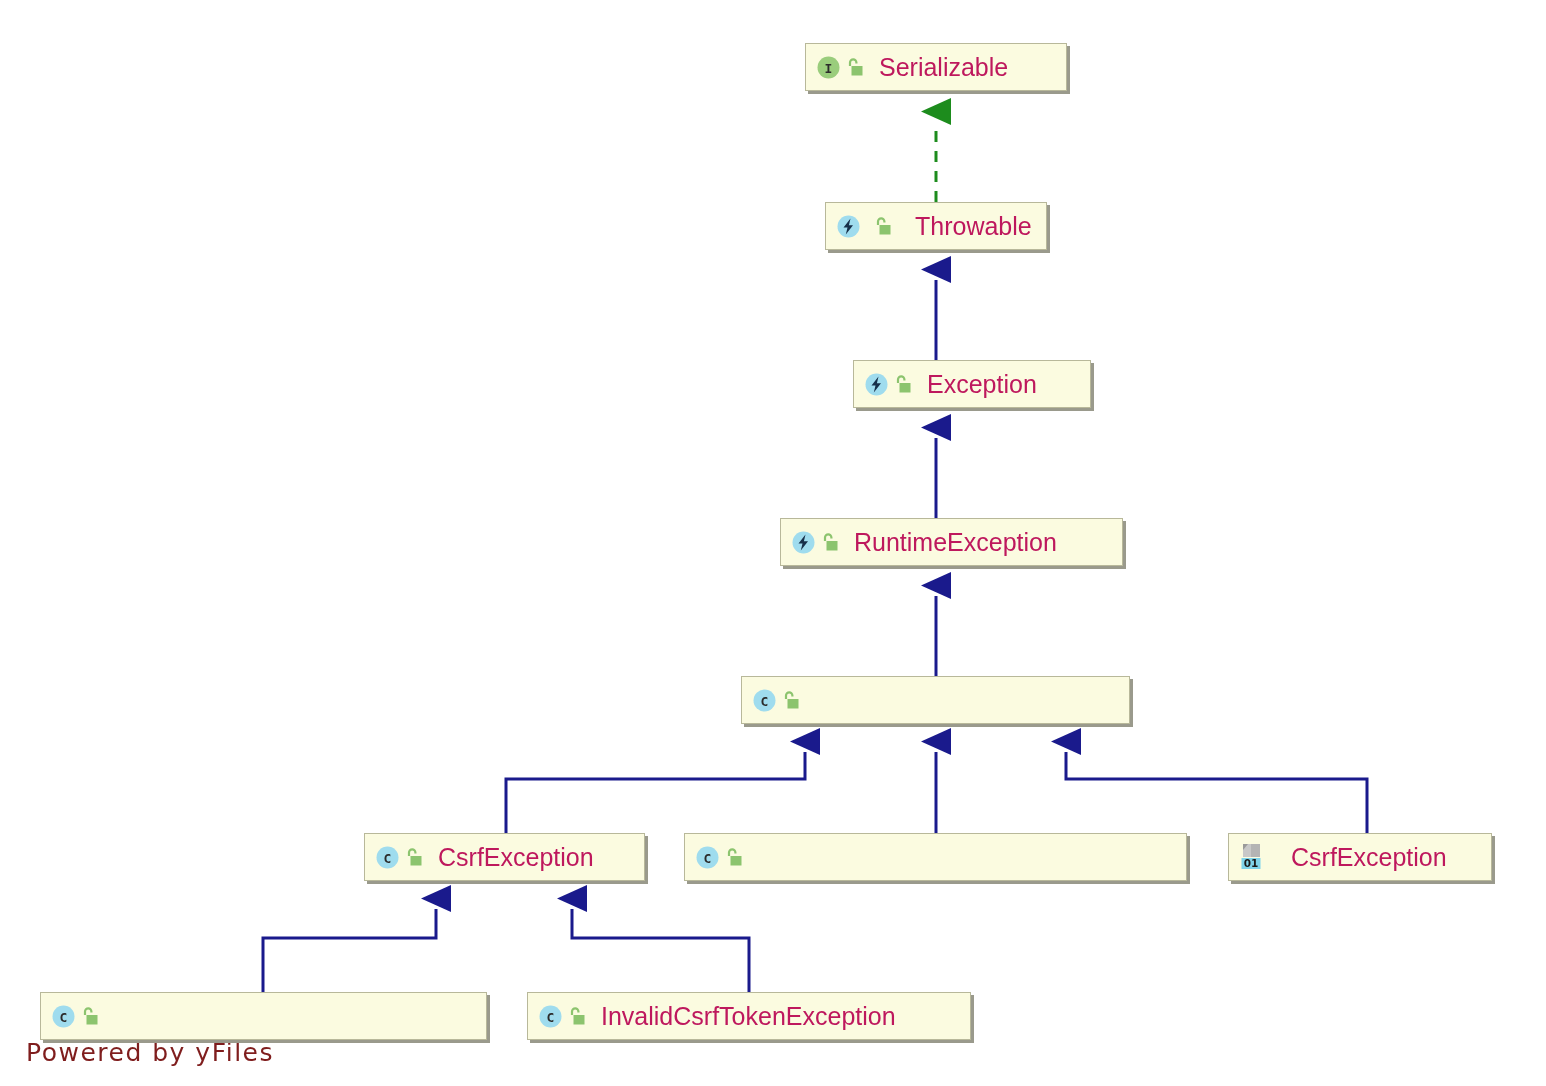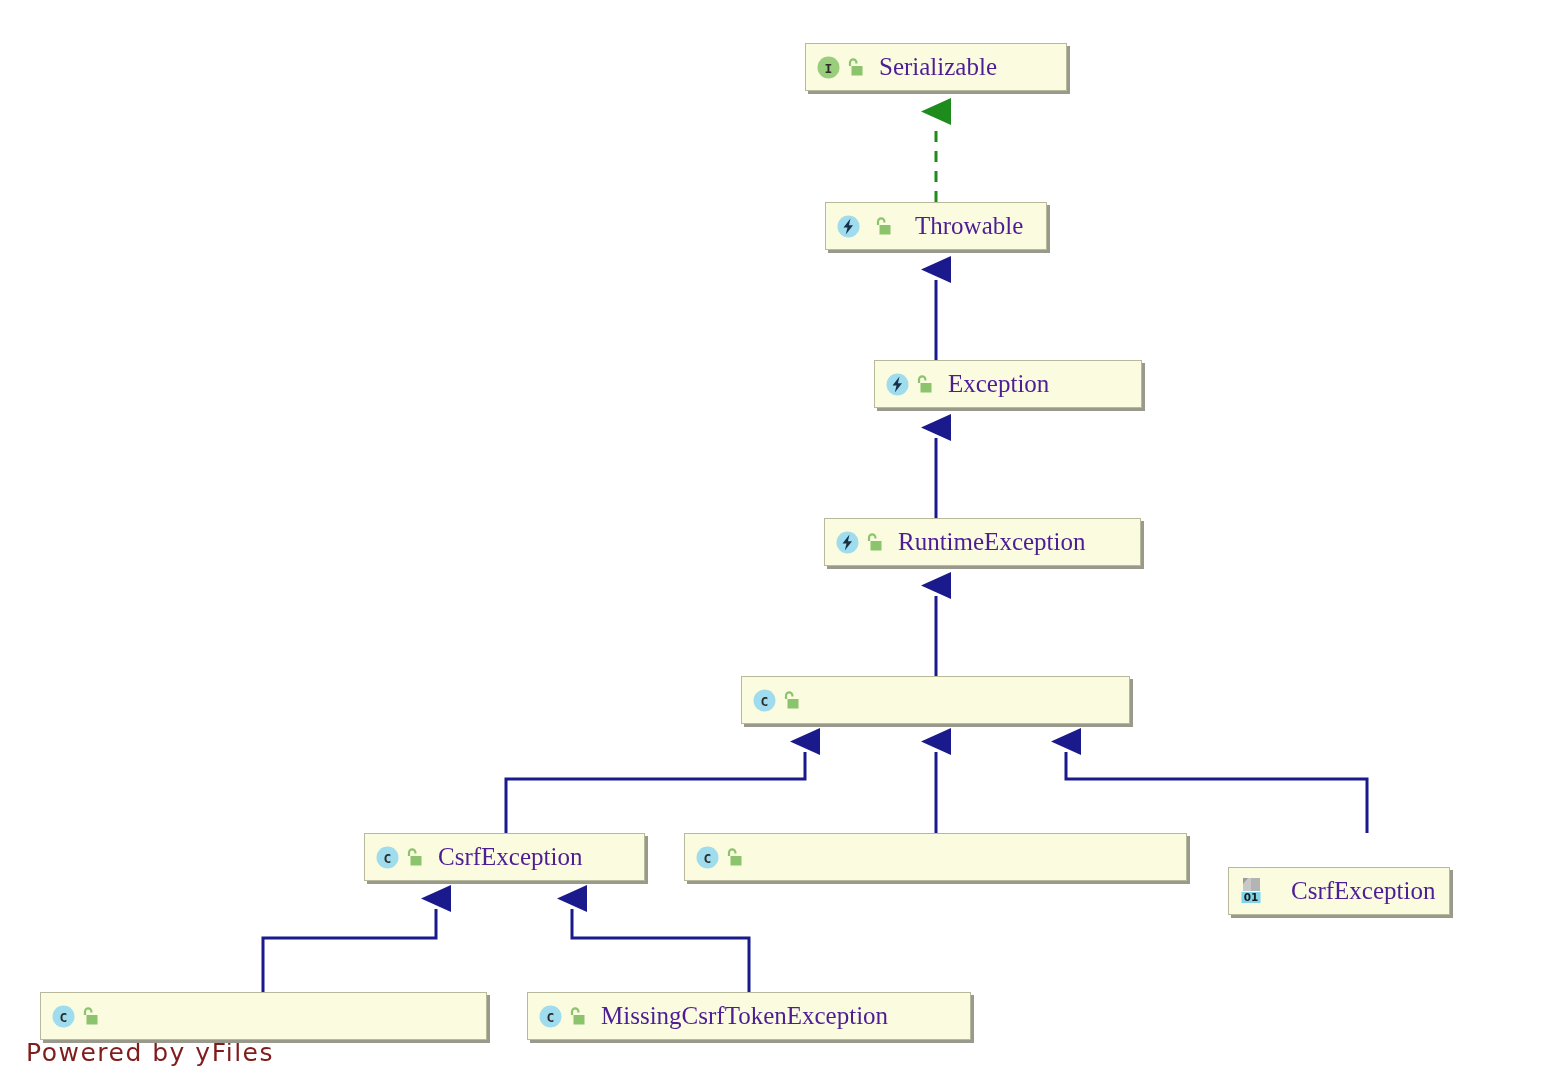--- a/index.html
+++ b/index.html
@@ -30,23 +30,23 @@
     background: #fbfbe0;
     border: 1px solid #b8b89a;
     box-shadow: 3px 3px 0 0 #9a9a8c;
     display: flex;
     align-items: center;
     height: 48px;
     padding: 0 14px 0 10px;
     z-index: 5;
   }
   .node-label {
-    font-family: Liberation Serif, serif;
+    font-family: Liberation Sans, sans-serif;
     font-size: 25px;
-    color: #4c1d95;
+    color: #be185d;
     white-space: nowrap;
     letter-spacing: 0px;
   }
   
   .badge {
     width: 25px;
     height: 25px;
     flex: 0 0 25px;
     margin-right: 5px;
     position: relative;
@@ -171,37 +171,37 @@
     </span>
     <span class="lock">
       <svg width="19" height="20" viewBox="0 0 19 20">
         <path d="M 4 9 L 4 5.5 A 3.2 3.2 0 0 1 10.4 5.5 L 10.4 6.6" fill="none" stroke="#8cc46e" stroke-width="2.2"></path>
         <rect x="5.5" y="9" width="11" height="9.5" fill="#8cc46e"></rect>
       </svg>
     </span>
     <span class="node-label">Throwable</span>
   </div>
 
-  <div class="node" style="left:874px; top:360px; width:268px;">
+  <div class="node" style="left:853px; top:360px; width:238px;">
     <span class="badge">
       <svg width="25" height="25" viewBox="0 0 25 25">
         <circle cx="12.5" cy="12.5" r="11" fill="#9fdcee"></circle>
         <path d="M 14.5 4.5 L 7.5 13.5 L 11.5 13.5 L 9.8 20.5 L 17 11.2 L 12.9 11.2 z" fill="#17304a"></path>
       </svg>
     </span>
     <span class="lock">
       <svg width="19" height="20" viewBox="0 0 19 20">
         <path d="M 4 9 L 4 5.5 A 3.2 3.2 0 0 1 10.4 5.5 L 10.4 6.6" fill="none" stroke="#8cc46e" stroke-width="2.2"></path>
         <rect x="5.5" y="9" width="11" height="9.5" fill="#8cc46e"></rect>
       </svg>
     </span>
     <span class="node-label">Exception</span>
   </div>
 
-  <div class="node" style="left:824px; top:518px; width:317px;">
+  <div class="node" style="left:780px; top:518px; width:343px;">
     <span class="badge">
       <svg width="25" height="25" viewBox="0 0 25 25">
         <circle cx="12.5" cy="12.5" r="11" fill="#9fdcee"></circle>
         <path d="M 14.5 4.5 L 7.5 13.5 L 11.5 13.5 L 9.8 20.5 L 17 11.2 L 12.9 11.2 z" fill="#17304a"></path>
       </svg>
     </span>
     <span class="lock">
       <svg width="19" height="20" viewBox="0 0 19 20">
         <path d="M 4 9 L 4 5.5 A 3.2 3.2 0 0 1 10.4 5.5 L 10.4 6.6" fill="none" stroke="#8cc46e" stroke-width="2.2"></path>
         <rect x="5.5" y="9" width="11" height="9.5" fill="#8cc46e"></rect>
@@ -249,21 +249,21 @@
       </svg>
     </span>
     <span class="lock">
       <svg width="19" height="20" viewBox="0 0 19 20">
         <path d="M 4 9 L 4 5.5 A 3.2 3.2 0 0 1 10.4 5.5 L 10.4 6.6" fill="none" stroke="#8cc46e" stroke-width="2.2"></path>
         <rect x="5.5" y="9" width="11" height="9.5" fill="#8cc46e"></rect>
       </svg>
     </span>
   </div>
 
-  <div class="node" style="left:1228px; top:867px; width:222px;">
+  <div class="node" style="left:1228px; top:833px; width:264px;">
     <span class="binary-icon">
       <svg width="30" height="30" viewBox="0 0 30 30">
         <path d="M 4 2 L 12 2 L 12 8 L 4 8 z" fill="#c8c8c8"></path>
         <path d="M 4 8 L 9 2 L 4 2 z" fill="#9a9a9a"></path>
         <rect x="12" y="2" width="9" height="13" fill="#b4b4b4"></rect>
         <rect x="4" y="8" width="8" height="7" fill="#c8c8c8"></rect>
         <rect x="2.5" y="16" width="19" height="11" fill="#7fd4ea"></rect>
         <text x="12" y="25" text-anchor="middle" font-family="DejaVu Sans, sans-serif" font-size="10.5" font-weight="bold" fill="#1a1a1a">01</text>
       </svg>
     </span>
@@ -291,18 +291,18 @@
         <circle cx="12.5" cy="12.5" r="11" fill="#9fdcee"></circle>
         <text x="12.5" y="17.5" text-anchor="middle" font-family="DejaVu Sans Mono, monospace" font-size="13" font-weight="bold" fill="#2b2b2b">C</text>
       </svg>
     </span>
     <span class="lock">
       <svg width="19" height="20" viewBox="0 0 19 20">
         <path d="M 4 9 L 4 5.5 A 3.2 3.2 0 0 1 10.4 5.5 L 10.4 6.6" fill="none" stroke="#8cc46e" stroke-width="2.2"></path>
         <rect x="5.5" y="9" width="11" height="9.5" fill="#8cc46e"></rect>
       </svg>
     </span>
-    <span class="node-label">MissingCsrfTokenException</span>
+    <span class="node-label">InvalidCsrfTokenException</span>
   </div>
 
   <div class="watermark">Powered by yFiles</div>
 
 </div>
 
 </body></html>

